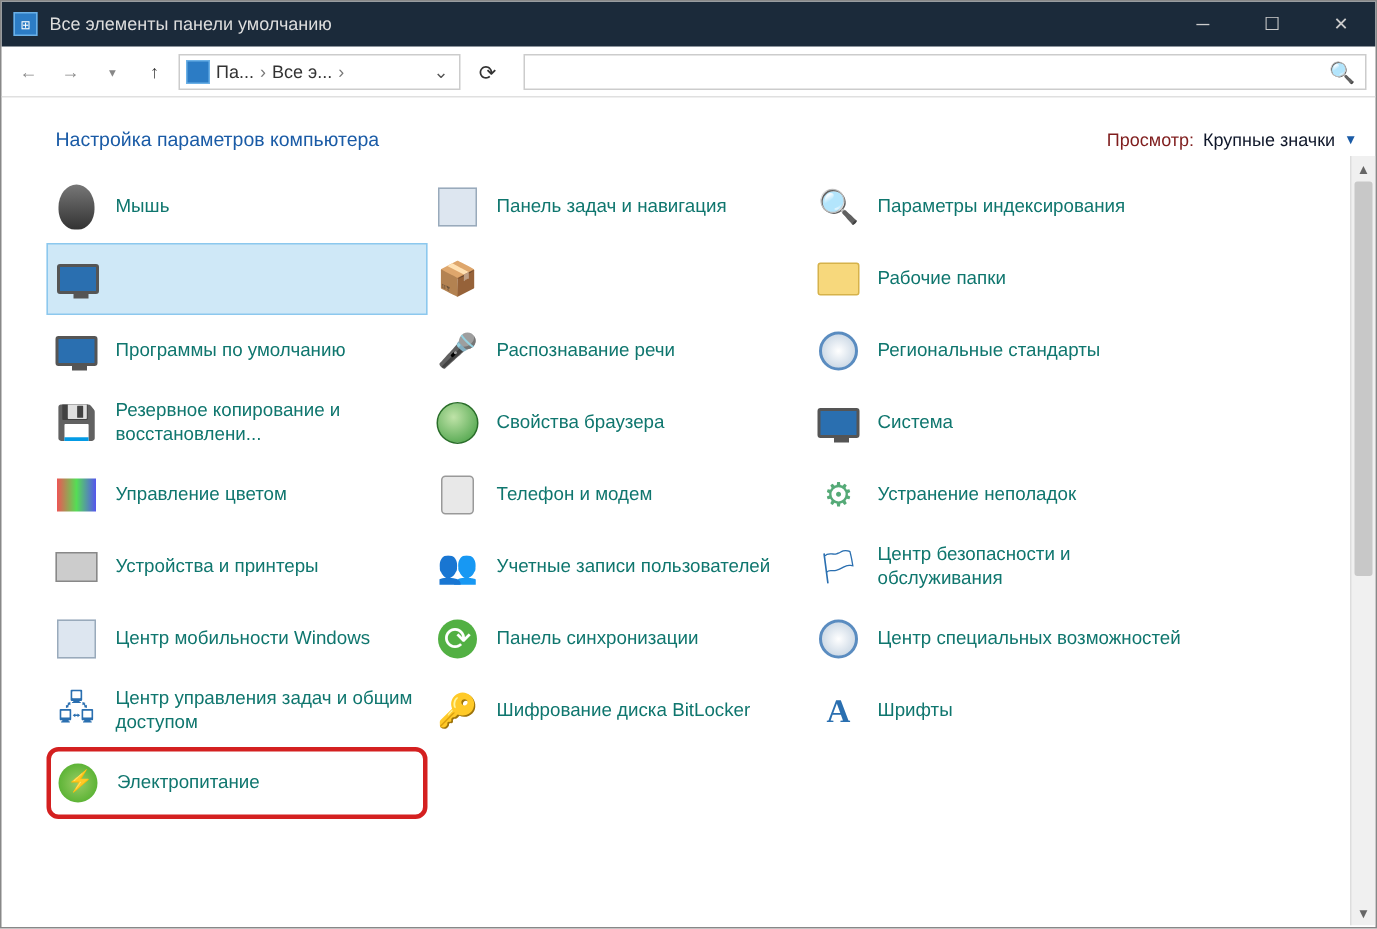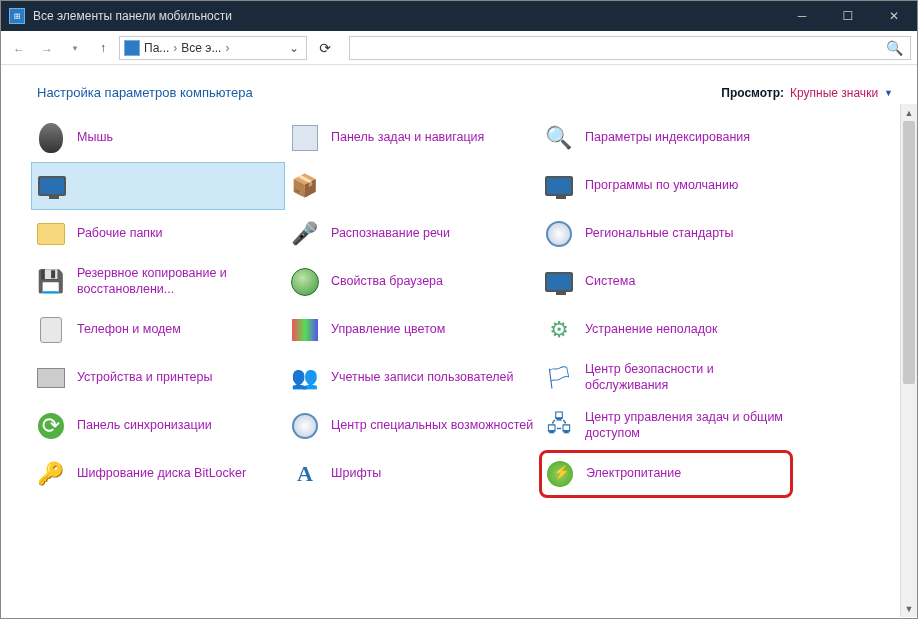--- a/index.html
+++ b/index.html
@@ -83,26 +83,26 @@
     padding:0 6px;
     margin-left:6px;
   }
   .search-input {
     border:none; outline:none; flex:1; font-size:12px;
   }
   .search-icon { color:#555; font-size:14px; }
   
   .header-row {
     display:flex; align-items:center; justify-content:space-between;
-    padding: 20px 24px 4px 36px;
+    padding: 20px 12px 4px 36px;
   }
   .header-title { color:#1a5ba6; font-size:13px; }
   .view-by { display:flex; align-items:center; gap:6px; font-size:12px; }
-  .view-by-label { color:#0f172a;font-weight:bold; }
-  .view-by-value { color:#be185d; }
+  .view-by-label { color:#7f1d1d; }
+  .view-by-value { color:#0f172a; }
   .view-by-caret { color:#1a5ba6; font-size:9px; }
   
   .body-area {
     position:relative;
     height: calc(619px - 30px - 34px - 42px);
     overflow:hidden;
   }
   .grid {
     display:grid;
     grid-template-columns: repeat(3, 254px);
@@ -125,21 +125,21 @@
     border-radius:8px;
     padding:0 2px;
   }
   .icon32 {
     width:32px; height:32px; flex-shrink:0;
     display:flex; align-items:center; justify-content:center;
     font-size:22px;
     border-radius:3px;
   }
   .item-label {
-    color:#a21caf;
+    color:#0f766e;
     font-size:12.5px;
     line-height:1.25;
   }
   
   .scrollbar {
     position:absolute; right:0; top:0; bottom:0; width:17px;
     background:#f0f0f0; border-left:1px solid #ddd;
     display:flex; flex-direction:column;
   }
   .sb-btn { height:17px; display:flex;align-items:center;justify-content:center; font-size:9px; color:#666; }
@@ -165,21 +165,21 @@
   .ic-sync { background:#52b043;color:#fff;border-radius:50%;width:26px;height:26px;line-height:26px;text-align:center;}
   .ic-color { background:linear-gradient(90deg,#e55,#5d5,#55e);width:26px;height:22px;}
   .ic-clock { background:radial-gradient(circle,#fff,#bcd); border:2px solid #5a8cc0; border-radius:50%; width:26px;height:26px;}
   .ic-generic{ background:#dde6f0;border:1px solid #9ab;width:26px;height:26px;}
 </style>
 </head>
 <body>
 
 <div class="titlebar">
   <div class="app-icon">⊞</div>
-  <div class="title-text">Все элементы панели мобильности</div>
+  <div class="title-text">Все элементы панели умолчанию</div>
   <div class="win-controls">
     <div class="win-btn">─</div>
     <div class="win-btn">☐</div>
     <div class="win-btn">✕</div>
   </div>
 </div>
 
 <div class="navbar">
   <div class="nav-btn">←</div>
   <div class="nav-btn">→</div>
@@ -234,29 +234,29 @@
       <div class="icon32">
           <div class="ic-monitor"></div>
         </div>
     </div>
     <div class="item">
       <div class="icon32">📦</div>
     </div>
 
     <div class="item">
       <div class="icon32">
+          <div class="ic-folder"></div>
+        </div>
+      <div class="item-label">Рабочие папки</div>
+    </div>
+    <div class="item">
+      <div class="icon32">
           <div class="ic-monitor"></div>
         </div>
       <div class="item-label">Программы по умолчанию</div>
-    </div>
-    <div class="item">
-      <div class="icon32">
-          <div class="ic-folder"></div>
-        </div>
-      <div class="item-label">Рабочие папки</div>
     </div>
     <div class="item">
       <div class="icon32 ic-mic">🎤</div>
       <div class="item-label">Распознавание речи</div>
     </div>
 
     <div class="item">
       <div class="icon32">
           <div class="ic-clock"></div>
         </div>
@@ -274,49 +274,55 @@
     </div>
 
     <div class="item">
       <div class="icon32">
           <div class="ic-monitor"></div>
         </div>
       <div class="item-label">Система</div>
     </div>
     <div class="item">
       <div class="icon32">
+          <div class="ic-color"></div>
+        </div>
+      <div class="item-label">Управление цветом</div>
+    </div>
+    <div class="item">
+      <div class="icon32">
           <div class="ic-phone"></div>
         </div>
       <div class="item-label">Телефон и модем</div>
-    </div>
-    <div class="item">
-      <div class="icon32">
-          <div class="ic-color"></div>
-        </div>
-      <div class="item-label">Управление цветом</div>
     </div>
 
     <div class="item">
       <div class="icon32 ic-gear">⚙</div>
       <div class="item-label">Устранение неполадок</div>
     </div>
     <div class="item">
       <div class="icon32">
           <div class="ic-printer"></div>
         </div>
       <div class="item-label">Устройства и принтеры</div>
     </div>
     <div class="item">
       <div class="icon32 ic-users">👥</div>
       <div class="item-label">Учетные записи пользователей</div>
     </div>
 
     <div class="item">
       <div class="icon32 ic-shield">🏳</div>
       <div class="item-label">Центр безопасности и обслуживания</div>
+    </div>
+    <div class="item">
+      <div class="icon32">
+          <div class="ic-generic"></div>
+        </div>
+      <div class="item-label">Центр мобильности Windows</div>
     </div>
     <div class="item">
       <div class="icon32">
           <div class="ic-sync">⟳</div>
         </div>
       <div class="item-label">Панель синхронизации</div>
     </div>
 
     <div class="item">
       <div class="icon32">

